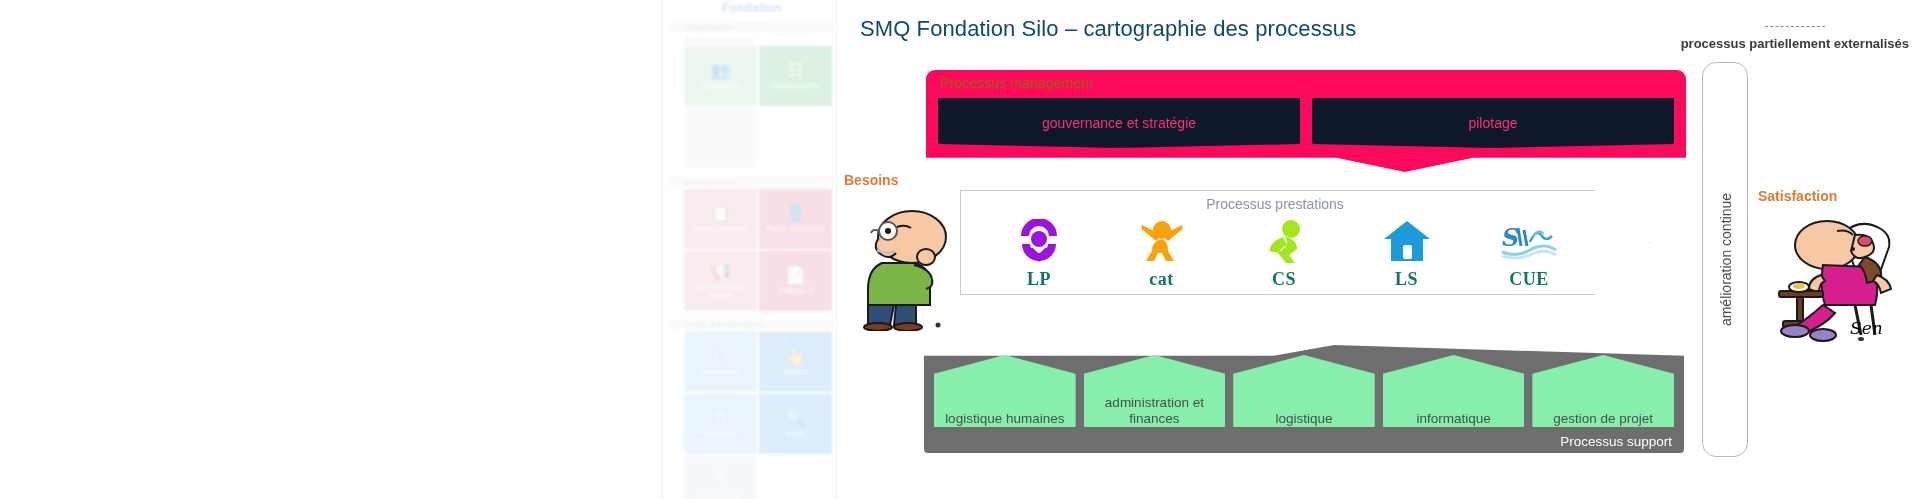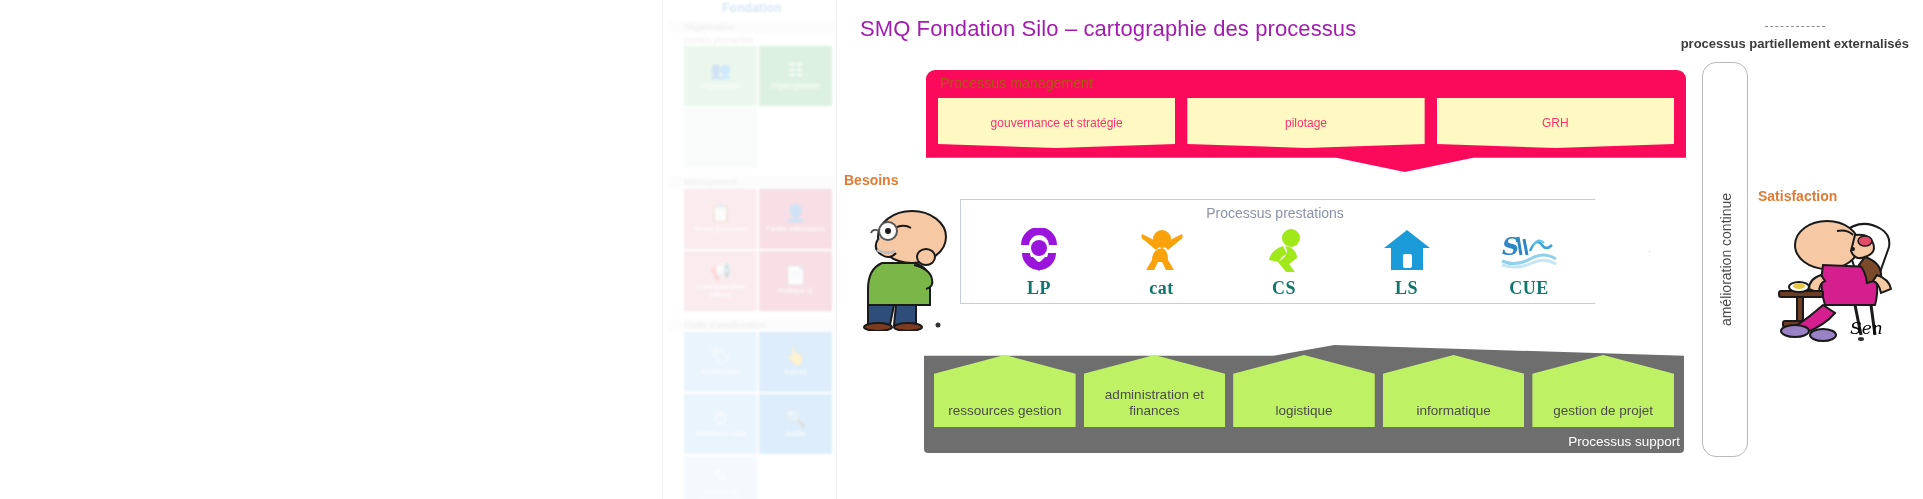--- a/index.html
+++ b/index.html
@@ -54,21 +54,21 @@
   .t-blue{background:#5aa9ee;}
   .t-blueL{background:#9ccbf5;}
   .t-blueP{background:#cfe5fb;}
 
   
   #diagram{
     position:absolute;left:840px;top:0;width:1083px;height:499px;
   }
   #title{
     position:absolute;left:20px;top:16px;
-    font-size:22px;color:#a21caf;letter-spacing:.1px;white-space:nowrap;
+    font-size:22px;color:#0c4a6e;letter-spacing:.1px;white-space:nowrap;
   }
   #legend{
     position:absolute;right:14px;top:26px;
     display:flex;align-items:center;gap:9px;flex-direction:column;
   }
   #legend .dash{
     width:60px;height:0;border-top:1.5px dashed #8c8c8c;display:block;
   }
   #legend .ltext{font-size:13px;color:#3b3b3b;font-weight:600;white-space:nowrap;}
 
@@ -83,36 +83,36 @@
   }
   #mgmt-label{
     position:absolute;left:14px;top:5px;color:#a16207;font-size:14px;
     letter-spacing:.1px;
   }
   .mgmt-boxes{
     position:absolute;left:12px;top:28px;right:12px;height:50px;
     display:flex;gap:12px;
   }
   .mgmt-box{
-    flex:1;background:#fef9c3;display:flex;align-items:center;justify-content:center;
-    color:#f8336e;font-size:12px;text-align:center;
+    flex:1;background:#0f172a;display:flex;align-items:center;justify-content:center;
+    color:#f8336e;font-size:14px;text-align:center;
     clip-path:polygon(0% 0%,100% 0%,100% 92%,50% 100%,0% 92%);
   }
 
   
   .side-label{position:absolute;font-size:14px;color:#e07b36;font-weight:600;}
   #besoins-label{left:4px;top:172px;}
   #satisf-label{left:918px;top:188px;}
 
   
   .cartoon{position:absolute;}
 
   
   #prest{
-    position:absolute;left:120px;top:199px;width:690px;height:105px;
+    position:absolute;left:120px;top:190px;width:690px;height:105px;
   }
   #prest-bg{
     position:absolute;inset:0;background:#ffffff;
     border:1px solid #c6ccd8;
     clip-path:polygon(0% 0%,92% 0%,100% 50%,92% 100%,0% 100%);
     box-sizing:border-box;
   }
   #prest-label{
     position:absolute;left:0;right:60px;top:6px;text-align:center;
     color:#8b93a8;font-size:14px;
@@ -134,27 +134,27 @@
   }
   #support-bg{
     position:absolute;inset:0;background:#6e6e6e;border-radius:4px;
     clip-path:polygon(0% 10%,46% 10%,54% 0%,100% 10%,100% 100%,0% 100%);
   }
   .sup-boxes{
     position:absolute;left:10px;top:10px;right:10px;height:72px;
     display:flex;gap:8px;
   }
   .sup-box{
-    flex:1;background:#bef264;color:#4c4c4c;font-size:13.5px;
+    flex:1;background:#86efac;color:#4c4c4c;font-size:13.5px;
     display:flex;align-items:flex-end;justify-content:center;
-    text-align:center;line-height:16px;padding-bottom:8px;box-sizing:border-box;
+    text-align:center;line-height:16px;box-sizing:border-box;
     clip-path:polygon(0% 26%,50% 0%,100% 26%,100% 100%,0% 100%);
   }
   #support-caption{
-    position:absolute;right:4px;bottom:4px;color:#ffffff;font-size:13.5px;margin-left:13px;
+    position:absolute;right:12px;bottom:4px;color:#ffffff;font-size:13.5px;margin-left:13px;
   }
 
   
   #ameli{
     position:absolute;left:862px;top:62px;width:46px;height:395px;
     border:1px solid #b9b9bd;border-radius:14px;background:#ffffff;
     box-sizing:border-box;
   }
   #ameli-text{
     position:absolute;left:866px;top:62px;width:40px;height:395px;
@@ -251,21 +251,20 @@
     <span class="dash"></span>
     <span class="ltext">processus partiellement externalisés</span>
   </div>
 
   <div id="mgmt">
     <div id="mgmt-bg"></div>
     <div id="mgmt-label">Processus management</div>
     <div class="mgmt-boxes">
       <div class="mgmt-box">gouvernance et stratégie</div>
       <div class="mgmt-box">pilotage</div>
-      <div class="mgmt-box">GRH</div>
     </div>
   </div>
 
   <div class="side-label" id="besoins-label">Besoins</div>
 
   <svg class="cartoon" style="left:12px;top:205px;" width="104" height="126" viewBox="0 0 104 126">
     <ellipse cx="60" cy="32" rx="34" ry="26" fill="#f6c9a4" stroke="#1a1a1a" stroke-width="2"></ellipse>
     <path d="M26 34 q-6 10 4 16 q8 5 14 -2" fill="#f6c9a4" stroke="#1a1a1a" stroke-width="2"></path>
     <circle cx="36" cy="26" r="9" fill="#ffffff" stroke="#555" stroke-width="2"></circle>
     <circle cx="36" cy="26" r="3" fill="#1a1a1a"></circle>
@@ -345,21 +344,21 @@
         </span>
         <div class="plabel">CUE</div>
       </div>
 
     </div>
   </div>
 
   <div id="support">
     <div id="support-bg"></div>
     <div class="sup-boxes">
-      <div class="sup-box">ressources gestion</div>
+      <div class="sup-box">logistique humaines</div>
       <div class="sup-box">administration et finances</div>
       <div class="sup-box">logistique</div>
       <div class="sup-box">informatique</div>
       <div class="sup-box">gestion de projet</div>
     </div>
     <div id="support-caption">Processus support</div>
   </div>
 
   <div id="ameli"></div>
   <div id="ameli-text">

